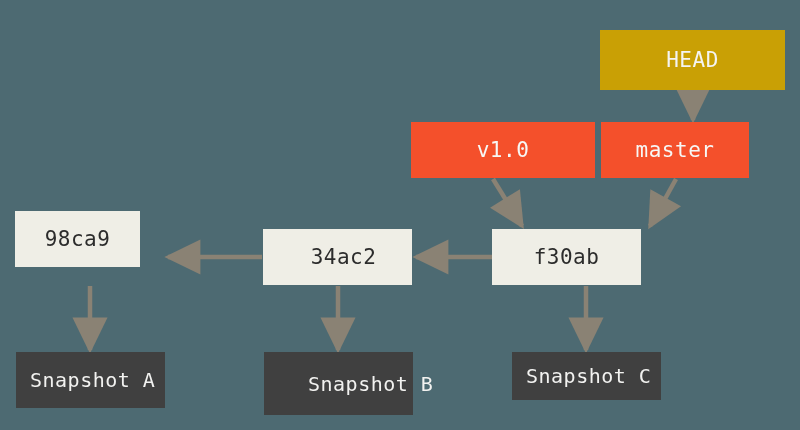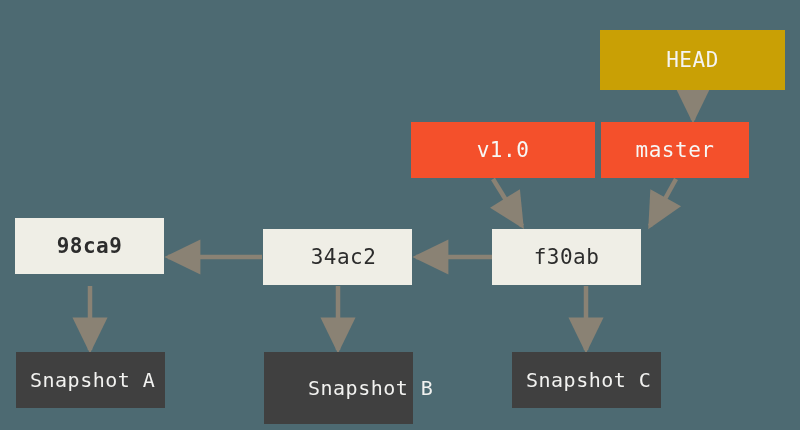--- a/index.html
+++ b/index.html
@@ -100,25 +100,25 @@
       <line x1="586" y1="286" x2="586" y2="350" stroke="#8a8274" stroke-width="4.5" marker-end="url(#ah)"></line>
     </g>
   </svg>
 
   <div class="node node-head" style="left:600px; top:30px; width:185px; height:60px;">HEAD</div>
 
   <div class="node node-ref" style="left:411px; top:122px; width:184px; height:56px;">v1.0</div>
 
   <div class="node node-ref" style="left:601px; top:122px; width:148px; height:56px;">master</div>
 
-  <div class="node node-commit" style="left:15px; top:218px; width:149px; height:56px;font-weight:bold;">98ca9</div>
+  <div class="node node-commit" style="left:15px; top:211px; width:125px; height:56px;">98ca9</div>
 
   <div class="node node-commit" style="left:263px; top:229px; width:149px; height:56px;padding-left:12px;">34ac2</div>
 
   <div class="node node-commit" style="left:492px; top:229px; width:149px; height:56px;">f30ab</div>
 
   <div class="node node-snapshot" style="left:16px; top:352px; width:149px; height:56px;">Snapshot A</div>
 
-  <div class="node node-snapshot" style="left:264px; top:352px; width:149px; height:72px;padding-left:44px;">Snapshot B</div>
+  <div class="node node-snapshot" style="left:264px; top:352px; width:149px; height:63px;padding-left:44px;">Snapshot B</div>
 
-  <div class="node node-snapshot" style="left:512px; top:352px; width:149px; height:56px;">Snapshot C</div>
+  <div class="node node-snapshot" style="left:512px; top:352px; width:149px; height:48px;">Snapshot C</div>
 
 </div>
 
 </body></html>

